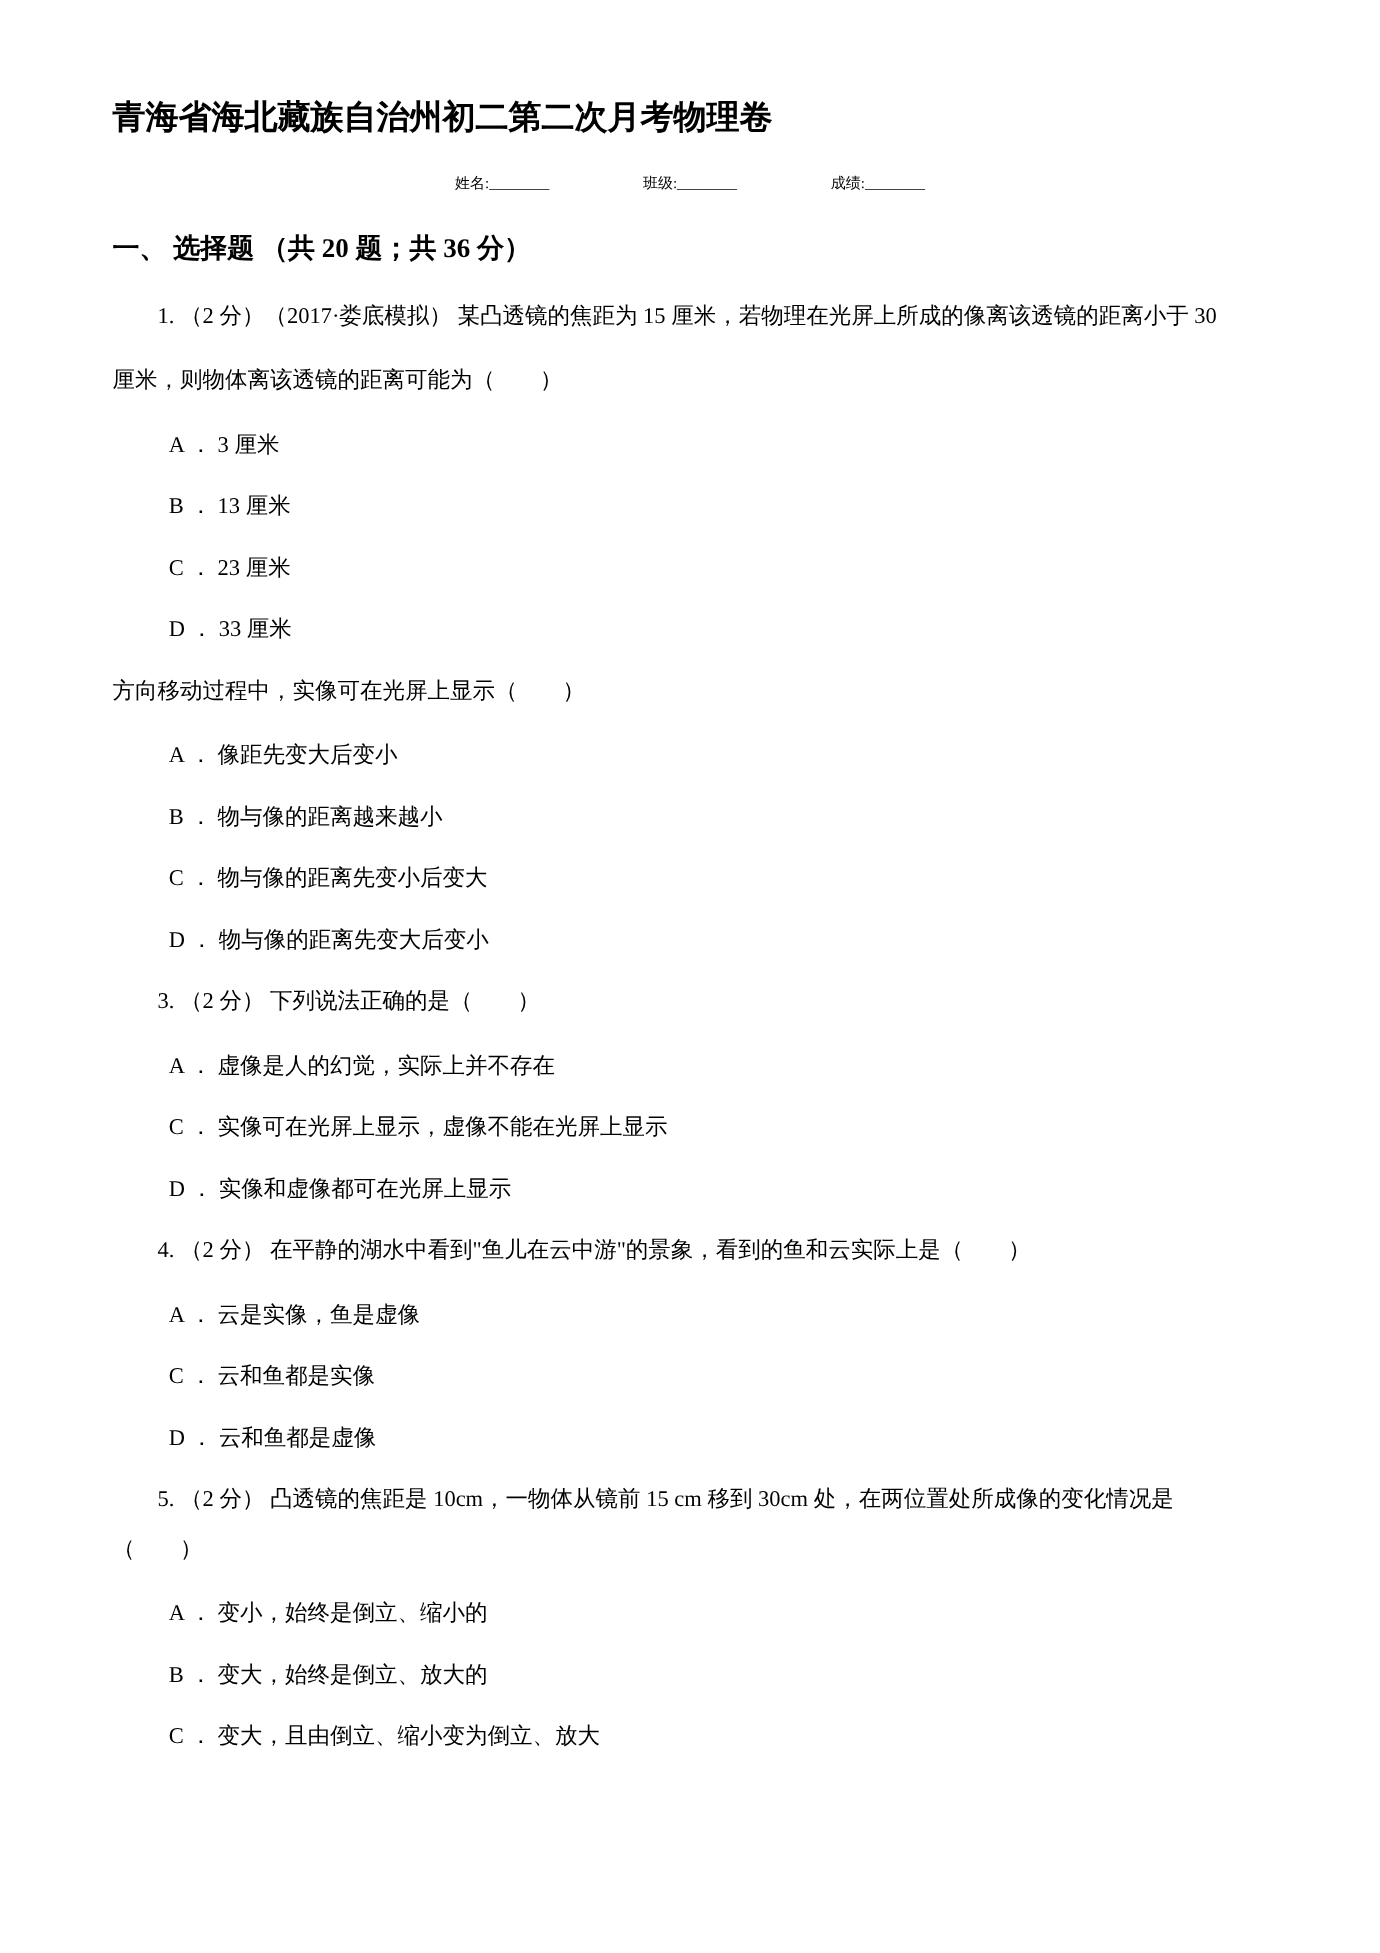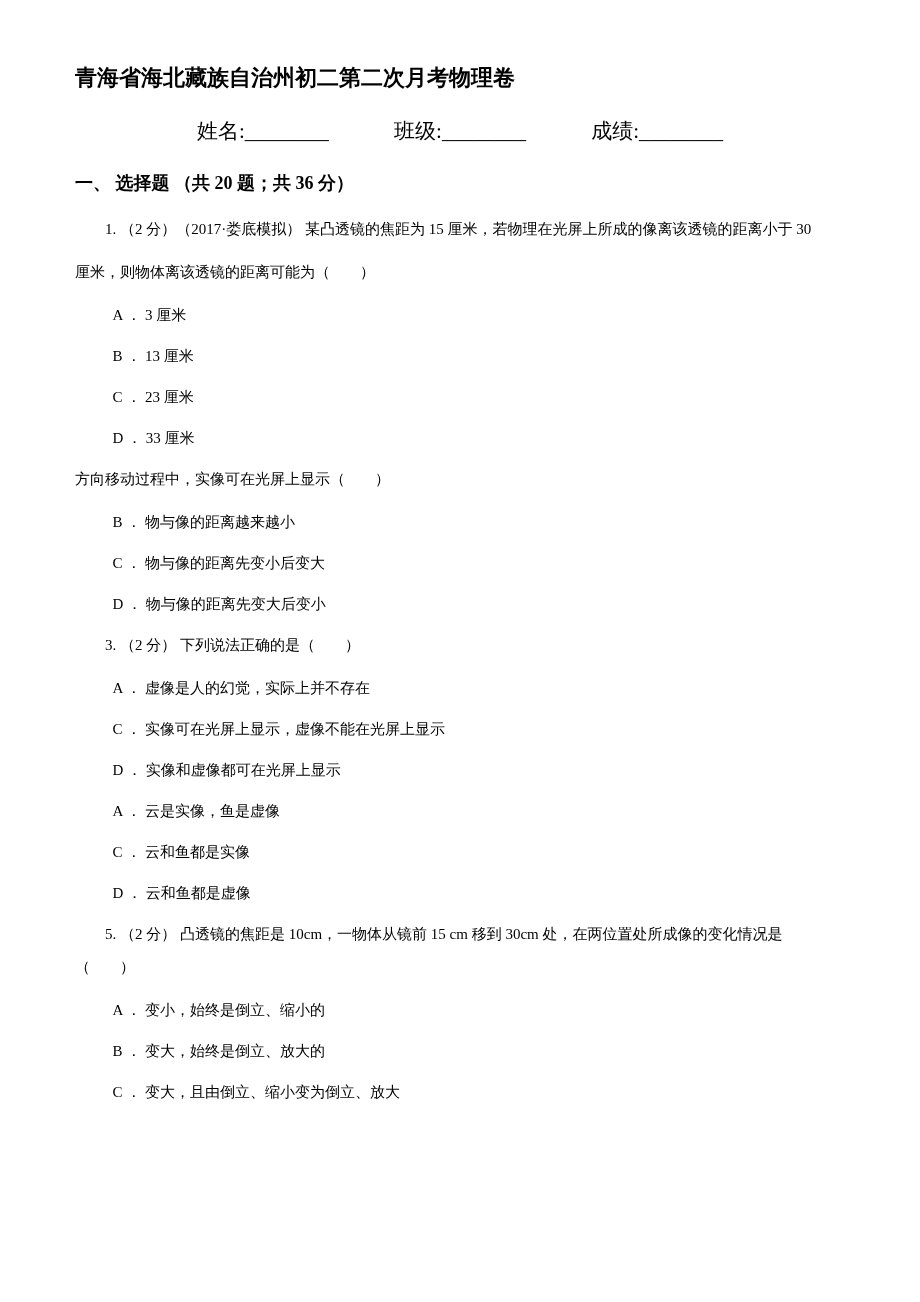--- a/index.html
+++ b/index.html
@@ -17,21 +17,21 @@
       line-height: 1.6;
     }
     .title {
       text-align: left;
       font-size: 22px;
       font-weight: bold;
       margin-bottom: 20px;
     }
     .info-row {
       text-align: center;
-      font-size: 21px;
+      font-size: 10px;
       margin-bottom: 20px;
     }
     .info-row span {
       margin: 0 30px;
     }
     .section-heading {
       font-size: 18px;
       font-weight: bold;
       margin-bottom: 15px;
     }
@@ -67,33 +67,35 @@
   <div class="question">1. （2 分）（2017·娄底模拟） 某凸透镜的焦距为 15 厘米，若物理在光屏上所成的像离该透镜的距离小于 30</div>
   <div class="question-cont">厘米，则物体离该透镜的距离可能为（　　）</div>
   <div class="option">A ． 3 厘米</div>
   <div class="option">B ． 13 厘米</div>
   <div class="option">C ． 23 厘米</div>
   <div class="option">D ． 33 厘米</div>
 </div>
 
 <div>
   <div class="question-cont">方向移动过程中，实像可在光屏上显示（　　）</div>
+  <div class="option">A ． 像距先变大后变小</div>
   <div class="option">B ． 物与像的距离越来越小</div>
   <div class="option">C ． 物与像的距离先变小后变大</div>
   <div class="option">D ． 物与像的距离先变大后变小</div>
 </div>
 
 <div>
   <div class="question">3. （2 分）  下列说法正确的是（　　）</div>
   <div class="option">A ． 虚像是人的幻觉，实际上并不存在</div>
   <div class="option">C ． 实像可在光屏上显示，虚像不能在光屏上显示</div>
   <div class="option">D ． 实像和虚像都可在光屏上显示</div>
 </div>
 
 <div>
+  <div class="question">4. （2 分）  在平静的湖水中看到"鱼儿在云中游"的景象，看到的鱼和云实际上是（　　）</div>
   <div class="option">A ． 云是实像，鱼是虚像</div>
   <div class="option">C ． 云和鱼都是实像</div>
   <div class="option">D ． 云和鱼都是虚像</div>
 </div>
 
 <div>
   <div class="question">5. （2 分）  凸透镜的焦距是 10cm，一物体从镜前 15 cm 移到 30cm 处，在两位置处所成像的变化情况是 （　　）</div>
   <div class="option">A ． 变小，始终是倒立、缩小的</div>
   <div class="option">B ． 变大，始终是倒立、放大的</div>
   <div class="option">C ． 变大，且由倒立、缩小变为倒立、放大</div>

